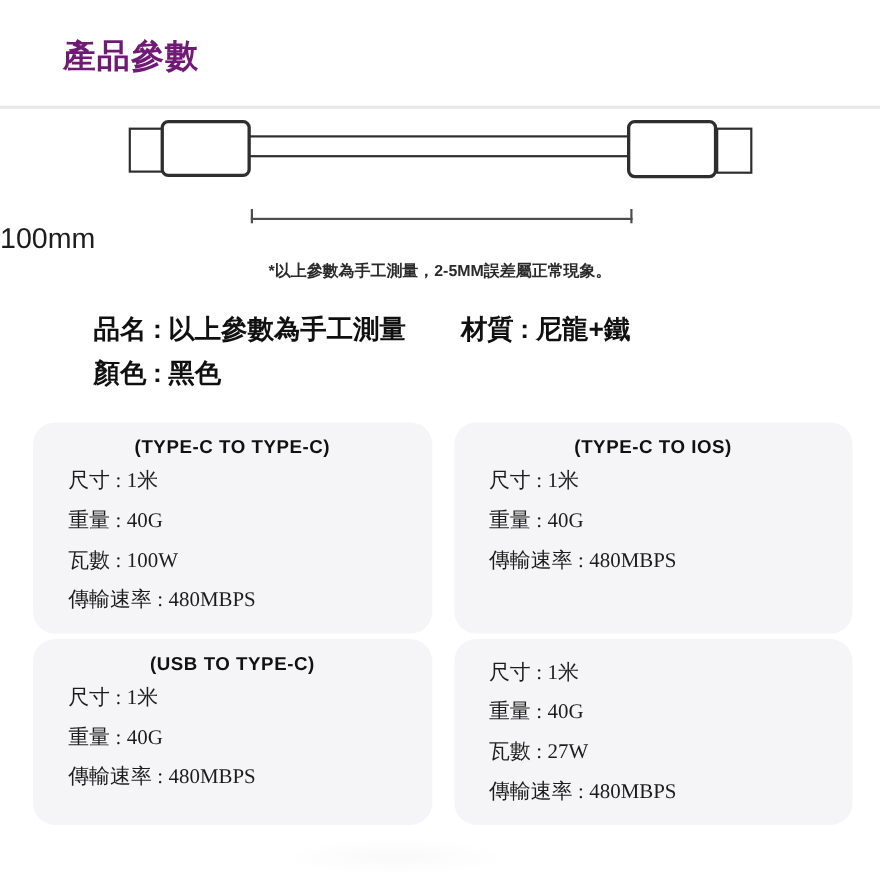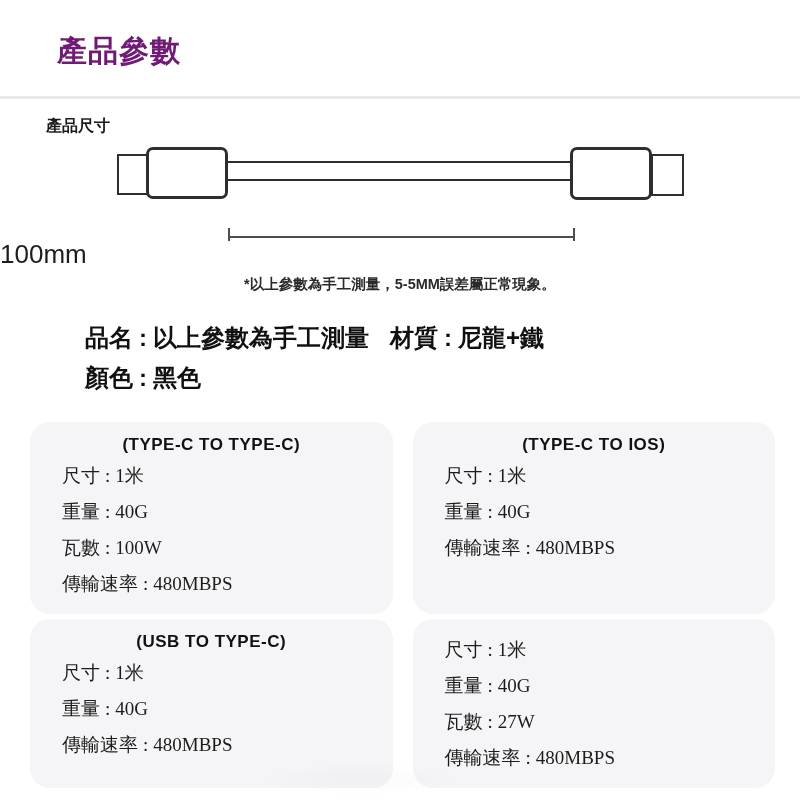--- a/index.html
+++ b/index.html
@@ -25,57 +25,56 @@
   
   .dim{position:relative;margin:9px 0 0 228px;width:347px;height:11px;border-bottom:2px solid #4d4d4d;}
   .tick{position:absolute;bottom:-5px;width:2px;height:13px;background:#4d4d4d;}
   .tick-l{left:0;}
   .tick-r{right:0;}
   .dim-label{text-align:left;font-size:26px;font-weight:500;color:#1d1d1d;margin-top:1px;}
   .note{text-align:center;font-size:14.5px;font-weight:600;color:#2a2a2a;margin-top:5px;}
 
   
   .info{margin:24px 0 0 85px;font-size:24px;font-weight:700;line-height:40px;color:#101010;}
-  .pair-material{margin-left:21px;}
+  .pair-material{margin-left:50px;}
   .sep{margin:0 6px;}
 
   
   .cards{display:grid;grid-template-columns:1fr 1fr;gap:5px 20px;margin:24px 25px 0 30px;}
   .card{background:#f5f5f7;border-radius:20px;padding:13px 18px 12px 32px;}
   .card-header{text-align:center;font-size:17px;font-weight:700;letter-spacing:.5px;color:#111;
                margin:0 -18px 3px -32px;}
   .row{font-size:19px;line-height:36px;color:#1c1c1c;font-family:Liberation Serif, serif;}
   .row .sep{margin:0 5px;}
 
   .smudge{position:absolute;left:255px;top:762px;width:210px;height:34px;
           background:radial-gradient(ellipse at center,rgba(0,0,0,0.025),rgba(0,0,0,0) 70%);}
 </style>
 </head>
 <body>
 
 <div class="page">
 
   <h1 class="title">產品參數</h1>
   <div class="divider"></div>
-  <div class="section-label">產品尺寸</div>
 
   <div class="cable-figure">
     <div class="tip tip-left"></div>
     <div class="cbody body-left"></div>
     <div class="cord"></div>
     <div class="cbody body-right"></div>
     <div class="tip tip-right"></div>
   </div>
 
   <div class="dim">
     <span class="tick tick-l"></span>
     <span class="tick tick-r"></span>
   </div>
   <div class="dim-label">100mm</div>
-  <div class="note">*以上參數為手工測量，5-5MM誤差屬正常現象。</div>
+  <div class="note">*以上參數為手工測量，2-5MM誤差屬正常現象。</div>
 
   <div class="info">
     <div class="info-line">
       <span class="pair"><span>品名</span><span class="sep">:</span><span>以上參數為手工測量</span></span><span class="pair pair-material"><span>材質</span><span class="sep">:</span><span>尼龍+鐵</span></span>
     </div>
     <div class="info-line">
       <span class="pair"><span>顏色</span><span class="sep">:</span><span>黑色</span></span>
     </div>
   </div>
 

